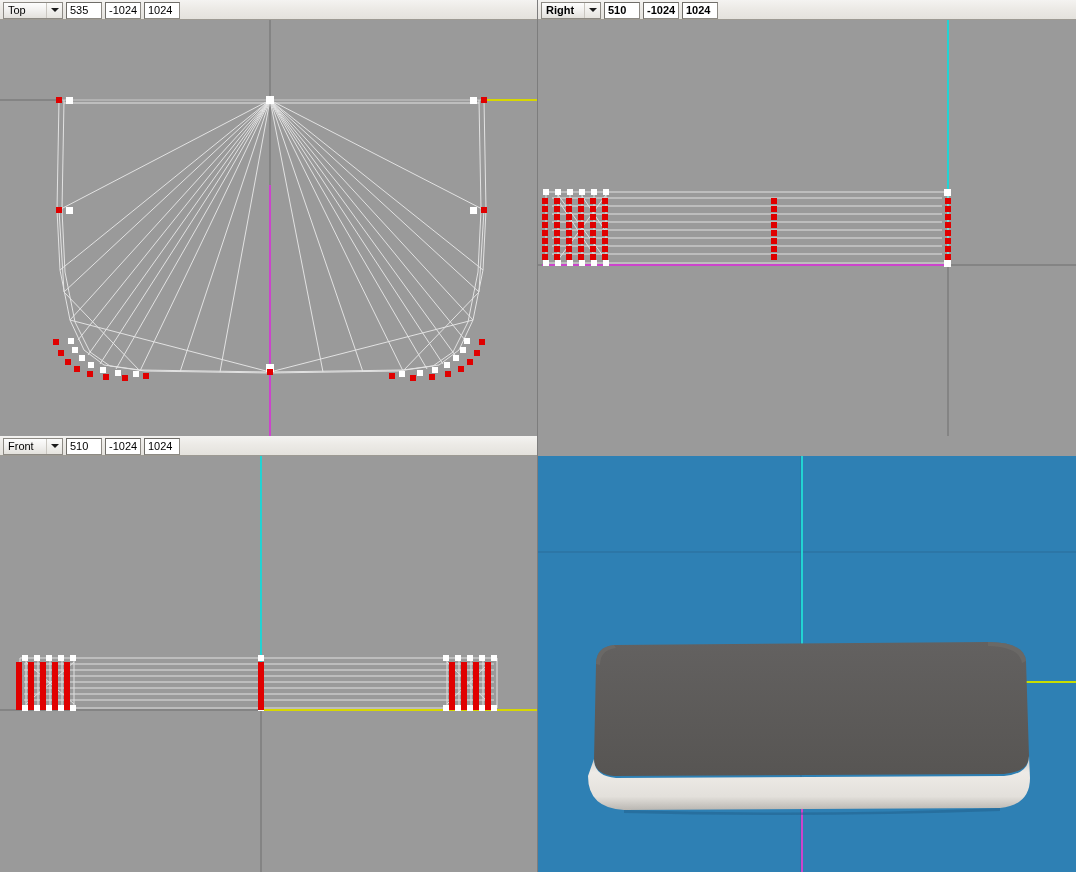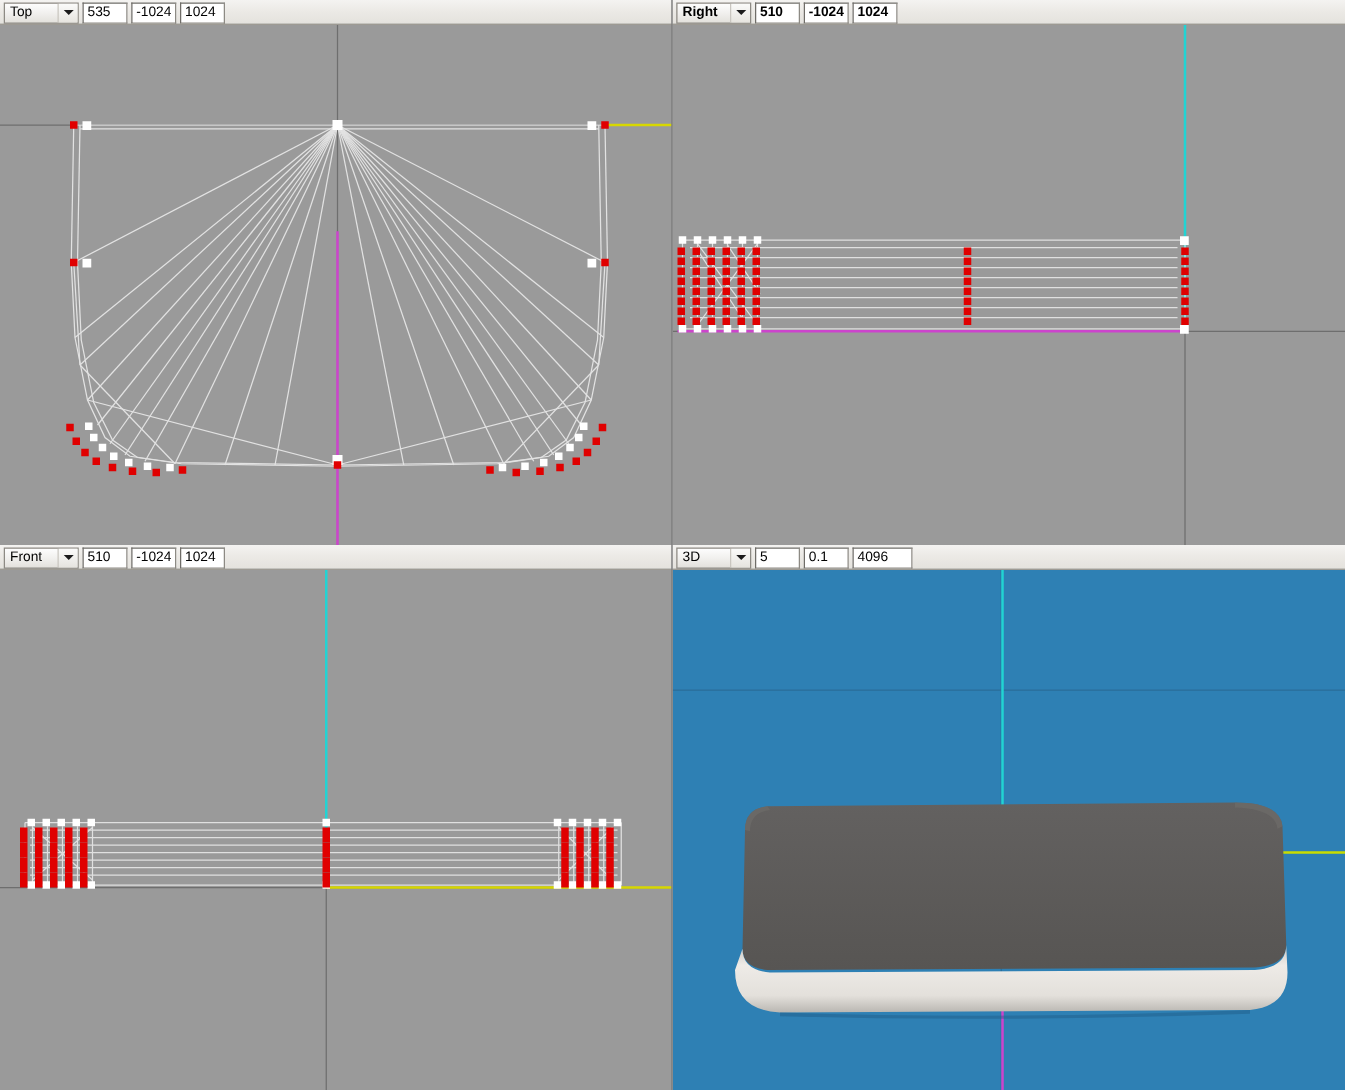--- a/index.html
+++ b/index.html
@@ -494,31 +494,20 @@
           <rect x="258" y="230" width="6" height="6"></rect>
             <rect x="258" y="236" width="6" height="6"></rect>
             <rect x="258" y="242" width="6" height="6"></rect>
             <rect x="258" y="248" width="6" height="6"></rect>
         </g>
       </svg>
     </div>
   </div>
 
   <div class="viewport vp-3d">
-    <div class="toolbar">
-      <div class="combo">
-        <span class="combo-label">3D</span>
-        <span class="arrow-box">
-            <span class="tri"></span>
-          </span>
-      </div>
-      <div class="numfield">5</div>
-      <div class="numfield">0.1</div>
-      <div class="numfield wide">4096</div>
-    </div>
     <div class="canvas">
       <svg width="538" height="416" viewBox="0 0 538 416">
         <defs>
           <linearGradient id="topFace" x1="0" y1="0" x2="0" y2="1">
             <stop offset="0" stop-color="#636160"></stop>
             <stop offset="1" stop-color="#575553"></stop>
           </linearGradient>
           <linearGradient id="sideFace" x1="0" y1="0" x2="0" y2="1">
             <stop offset="0" stop-color="#c9c6c1"></stop>
             <stop offset="0.3" stop-color="#eeebe7"></stop>

